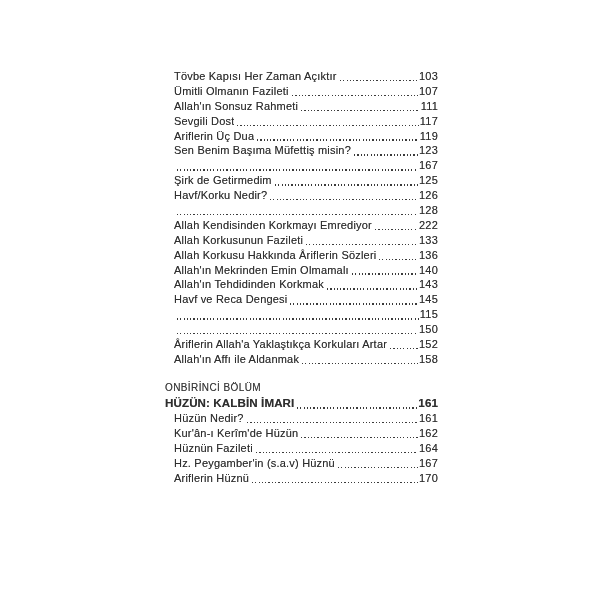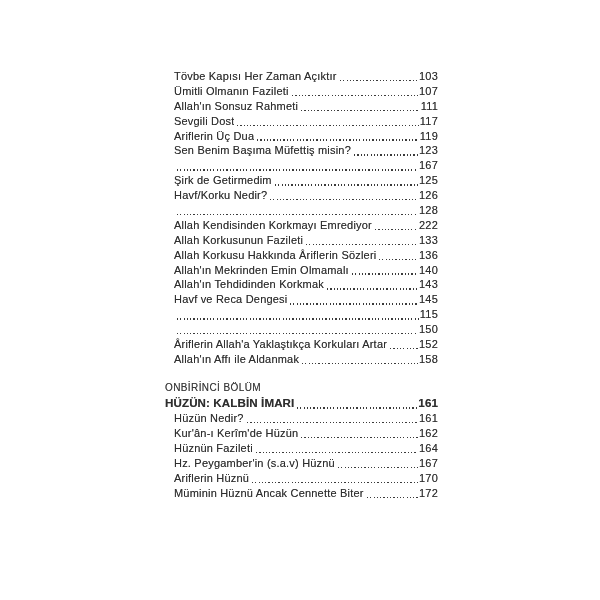--- a/index.html
+++ b/index.html
@@ -227,20 +227,15 @@
         <span class="leader"></span>
         <span class="pagenum">167</span>
       </div>
 
       <div class="entry">
         <span class="title">Ariflerin Hüznü</span>
         <span class="leader"></span>
         <span class="pagenum">170</span>
       </div>
 
-      <div class="entry">
-        <span class="title">Müminin Hüznü Ancak Cennette Biter</span>
-        <span class="leader"></span>
-        <span class="pagenum">172</span>
-      </div>
     </div>
 
 </div>
 
 </body></html>

